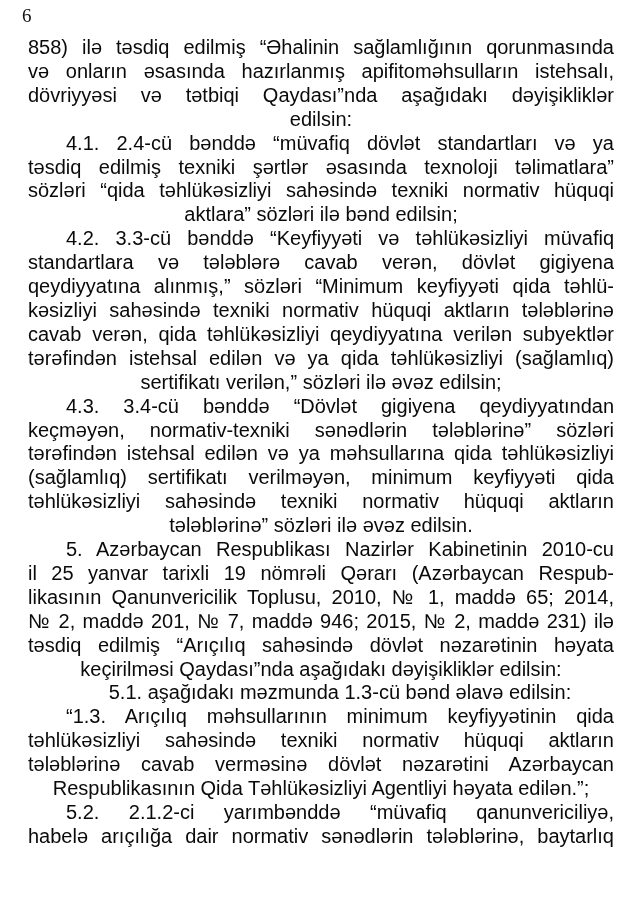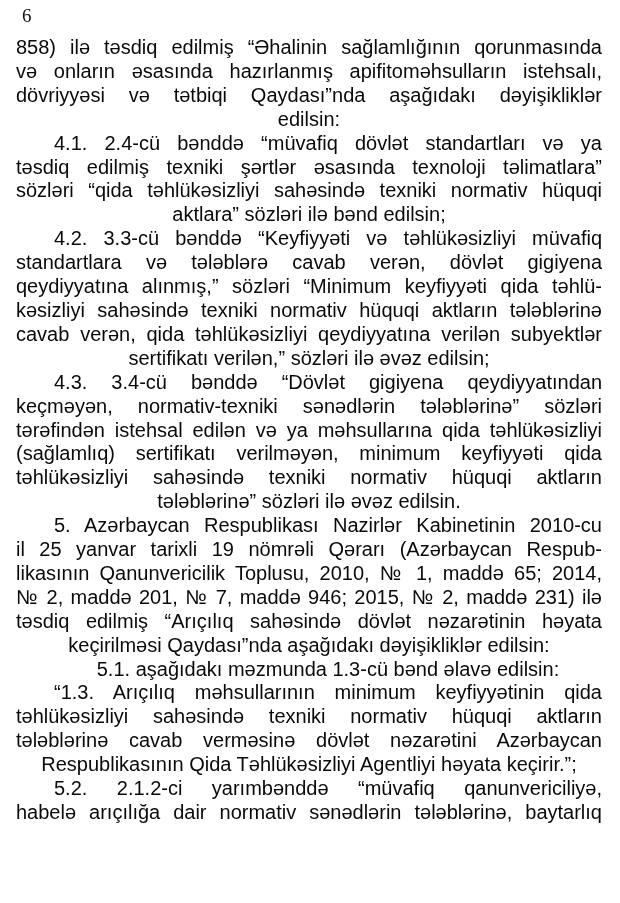--- a/index.html
+++ b/index.html
@@ -21,21 +21,21 @@
     left: 22px;
     top: 5px;
     font-family: "Liberation Serif", serif;
     font-size: 19px;
     line-height: 22px;
     color: #111111;
   }
   .doc {
     position: absolute;
     top: 36px;
-    left: 16px;
+    left: 28px;
     width: 586px;
   }
   .para {
     margin: 0;
     padding: 0;
   }
   .line {
     height: 23.92px;
     line-height: 23.92px;
     font-size: 20px;
@@ -67,20 +67,21 @@
         <div class="line j">təsdiq edilmiş texniki şərtlər əsasında texnoloji təlimatlara”</div>
         <div class="line j">sözləri “qida təhlükəsizliyi sahəsində texniki normativ hüquqi</div>
         <div class="line">aktlara” sözləri ilə bənd edilsin;</div>
       </div>
       <div class="para">
         <div class="line j ind">4.2. 3.3-cü bənddə “Keyfiyyəti və təhlükəsizliyi müvafiq</div>
         <div class="line j">standartlara və tələblərə cavab verən, dövlət gigiyena</div>
         <div class="line j">qeydiyyatına alınmış,” sözləri “Minimum keyfiyyəti qida təhlü-</div>
         <div class="line j">kəsizliyi sahəsində texniki normativ hüquqi aktların tələblərinə</div>
         <div class="line j">cavab verən, qida təhlükəsizliyi qeydiyyatına verilən subyektlər</div>
+        <div class="line j">tərəfindən istehsal edilən və ya qida təhlükəsizliyi (sağlamlıq)</div>
         <div class="line">sertifikatı verilən,” sözləri ilə əvəz edilsin;</div>
       </div>
       <div class="para">
         <div class="line j ind">4.3. 3.4-cü bənddə “Dövlət gigiyena qeydiyyatından</div>
         <div class="line j">keçməyən, normativ-texniki sənədlərin tələblərinə” sözləri</div>
         <div class="line j">tərəfindən istehsal edilən və ya məhsullarına qida təhlükəsizliyi</div>
         <div class="line j">(sağlamlıq) sertifikatı verilməyən, minimum keyfiyyəti qida</div>
         <div class="line j">təhlükəsizliyi sahəsində texniki normativ hüquqi aktların</div>
         <div class="line">tələblərinə” sözləri ilə əvəz edilsin.</div>
       </div>
@@ -92,20 +93,20 @@
         <div class="line j">təsdiq edilmiş “Arıçılıq sahəsində dövlət nəzarətinin həyata</div>
         <div class="line">keçirilməsi Qaydası”nda aşağıdakı dəyişikliklər edilsin:</div>
       </div>
       <div class="para">
         <div class="line ind">5.1. aşağıdakı məzmunda 1.3-cü bənd əlavə edilsin:</div>
       </div>
       <div class="para">
         <div class="line j ind">“1.3. Arıçılıq məhsullarının minimum keyfiyyətinin qida</div>
         <div class="line j">təhlükəsizliyi sahəsində texniki normativ hüquqi aktların</div>
         <div class="line j">tələblərinə cavab verməsinə dövlət nəzarətini Azərbaycan</div>
-        <div class="line">Respublikasının Qida Təhlükəsizliyi Agentliyi həyata keçirir.”;</div>
+        <div class="line">Respublikasının Qida Təhlükəsizliyi Agentliyi həyata edilən.”;</div>
       </div>
       <div class="para">
         <div class="line j ind">5.2. 2.1.2-ci yarımbənddə “müvafiq qanunvericiliyə,</div>
         <div class="line j">habelə arıçılığa dair normativ sənədlərin tələblərinə, baytarlıq</div>
       </div>
     </div>
 </div>
 
 </body></html>

